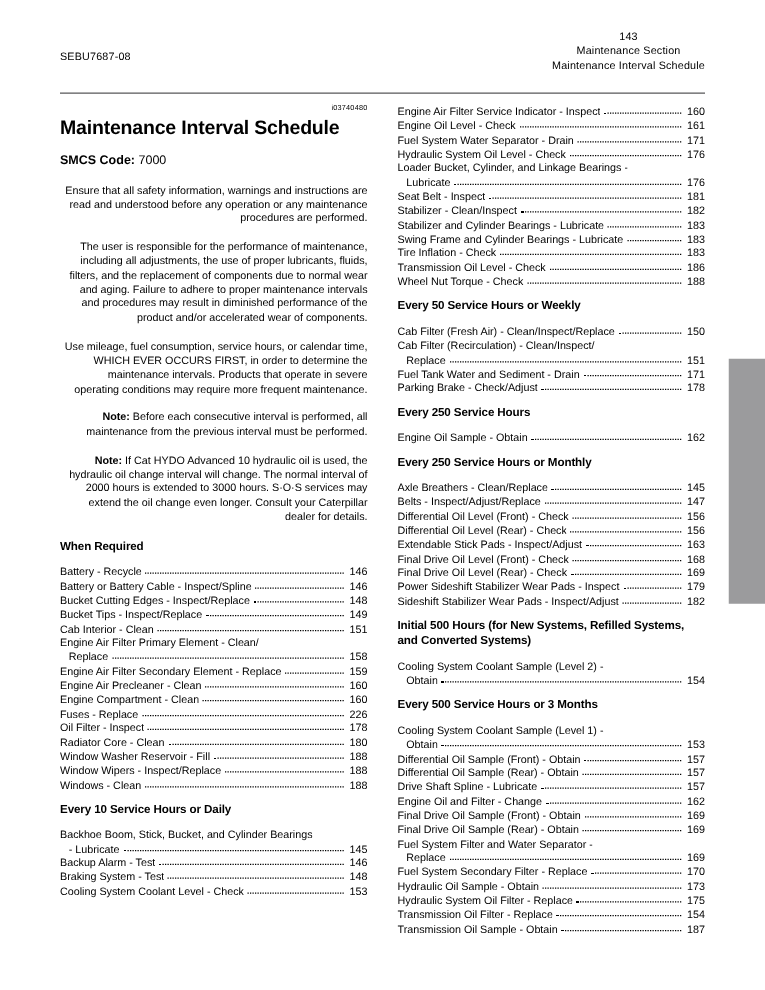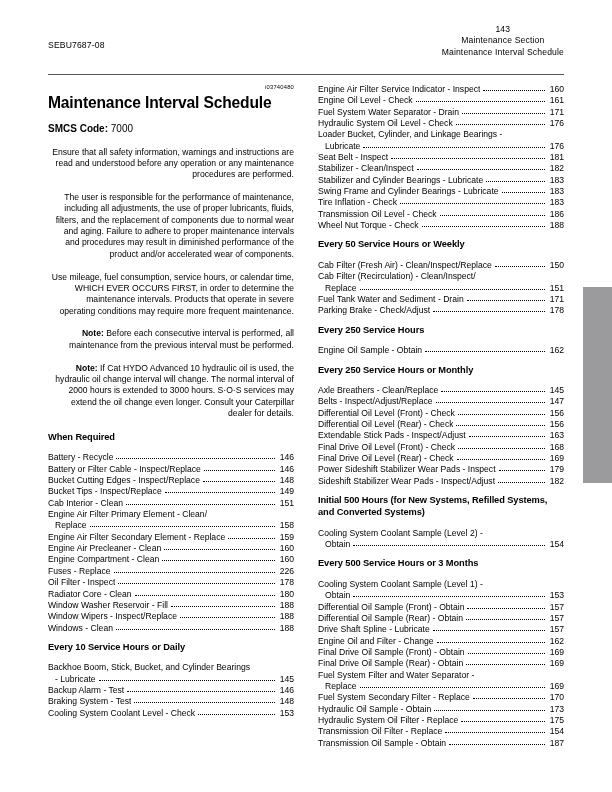--- a/index.html
+++ b/index.html
@@ -191,21 +191,21 @@
         <ul class="toc">
           <li>
             <div class="entry">
               <span class="label">Battery - Recycle</span>
               <span class="leader"></span>
               <span class="pg">146</span>
             </div>
           </li>
           <li>
             <div class="entry">
-              <span class="label">Battery or Filter Cable - Inspect/Replace</span>
+              <span class="label">Battery or Battery Cable - Inspect/Spline</span>
               <span class="leader"></span>
               <span class="pg">146</span>
             </div>
           </li>
           <li>
             <div class="entry">
               <span class="label">Bucket Cutting Edges - Inspect/Replace</span>
               <span class="leader"></span>
               <span class="pg">148</span>
             </div>

